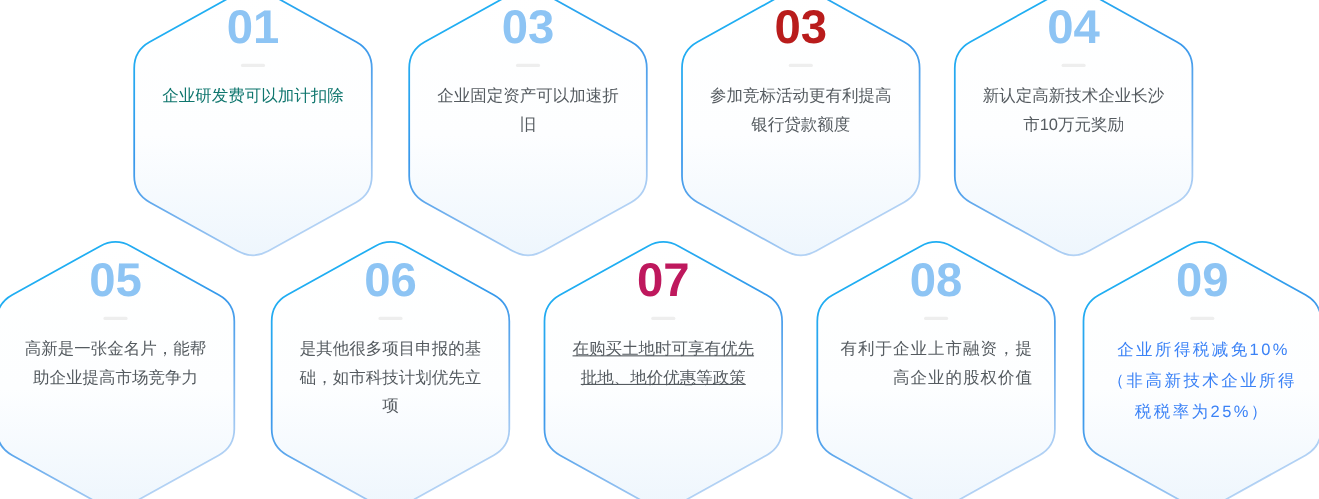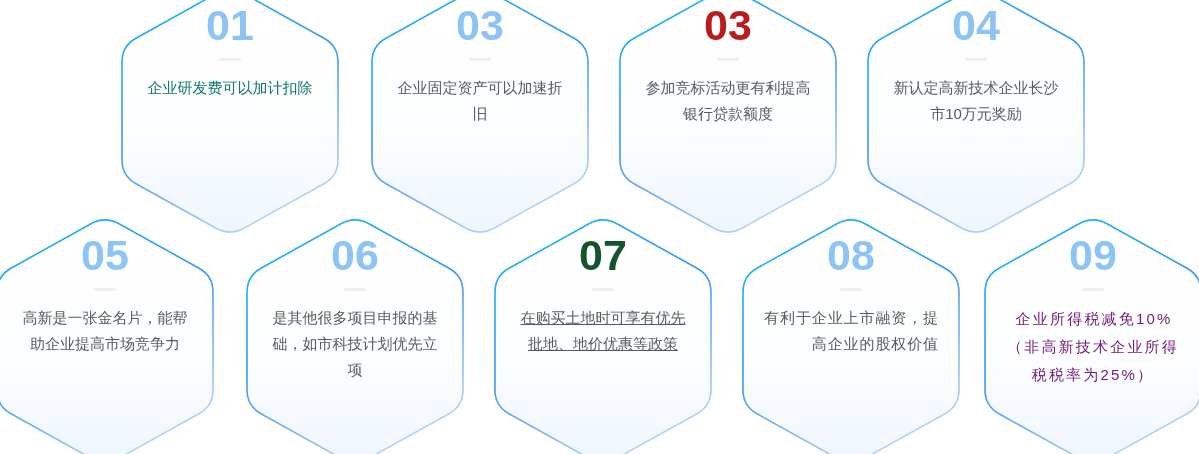--- a/index.html
+++ b/index.html
@@ -239,21 +239,21 @@
           </linearGradient>
           <linearGradient id="fillg6" x1="0.5" y1="0" x2="0.5" y2="1">
             <stop offset="0%" stop-color="#ffffff"></stop>
             <stop offset="55%" stop-color="#fdfeff"></stop>
             <stop offset="100%" stop-color="#eef6fd"></stop>
           </linearGradient>
         </defs>
         <path d="M 96.01 9.77 Q 110.00 2.00 123.99 9.77 L 204.01 54.23 Q 218.00 62.00 218.00 78.00 L 218.00 176.00 Q 218.00 192.00 204.01 199.77 L 123.99 244.23 Q 110.00 252.00 96.01 244.23 L 15.99 199.77 Q 2.00 192.00 2.00 176.00 L 2.00 78.00 Q 2.00 62.00 15.99 54.23 Z" fill="url(#fillg6)" stroke="url(#strokeg6)" stroke-width="1.6" stroke-linejoin="round"></path>
       </svg>
       <div class="hex-content">
-        <div class="hex-number" style="color: #14532d;">07</div>
+        <div class="hex-number" style="color: #be185d;">07</div>
         <div class="hex-divider"></div>
         <div class="hex-text" style="color: rgb(85, 91, 96); text-decoration: underline;">在购买土地时可享有优先批地、地价优惠等政策</div>
       </div>
     </div>
     <div class="hex" style="left: 741px; top: 214px;">
       <svg class="hex-svg" viewBox="0 0 220 254" width="220" height="254">
         <defs>
           <linearGradient id="strokeg7" x1="0.15" y1="0" x2="0.6" y2="1">
             <stop offset="0%" stop-color="#16b6f5" stop-opacity="1"></stop>
             <stop offset="48%" stop-color="#2f93ea" stop-opacity="0.95"></stop>
@@ -285,16 +285,16 @@
             <stop offset="0%" stop-color="#ffffff"></stop>
             <stop offset="55%" stop-color="#fdfeff"></stop>
             <stop offset="100%" stop-color="#eef6fd"></stop>
           </linearGradient>
         </defs>
         <path d="M 96.01 9.77 Q 110.00 2.00 123.99 9.77 L 204.01 54.23 Q 218.00 62.00 218.00 78.00 L 218.00 176.00 Q 218.00 192.00 204.01 199.77 L 123.99 244.23 Q 110.00 252.00 96.01 244.23 L 15.99 199.77 Q 2.00 192.00 2.00 176.00 L 2.00 78.00 Q 2.00 62.00 15.99 54.23 Z" fill="url(#fillg8)" stroke="url(#strokeg8)" stroke-width="1.6" stroke-linejoin="round"></path>
       </svg>
       <div class="hex-content">
         <div class="hex-number" style="color: rgb(141, 196, 244);">09</div>
         <div class="hex-divider"></div>
-        <div class="hex-text wide-spacing" style="color: #701a75;">企业所得税减免10%（非高新技术企业所得税税率为25%）</div>
+        <div class="hex-text wide-spacing" style="color: #3b82f6;">企业所得税减免10%（非高新技术企业所得税税率为25%）</div>
       </div>
     </div>
   </div>
 
 </body></html>

